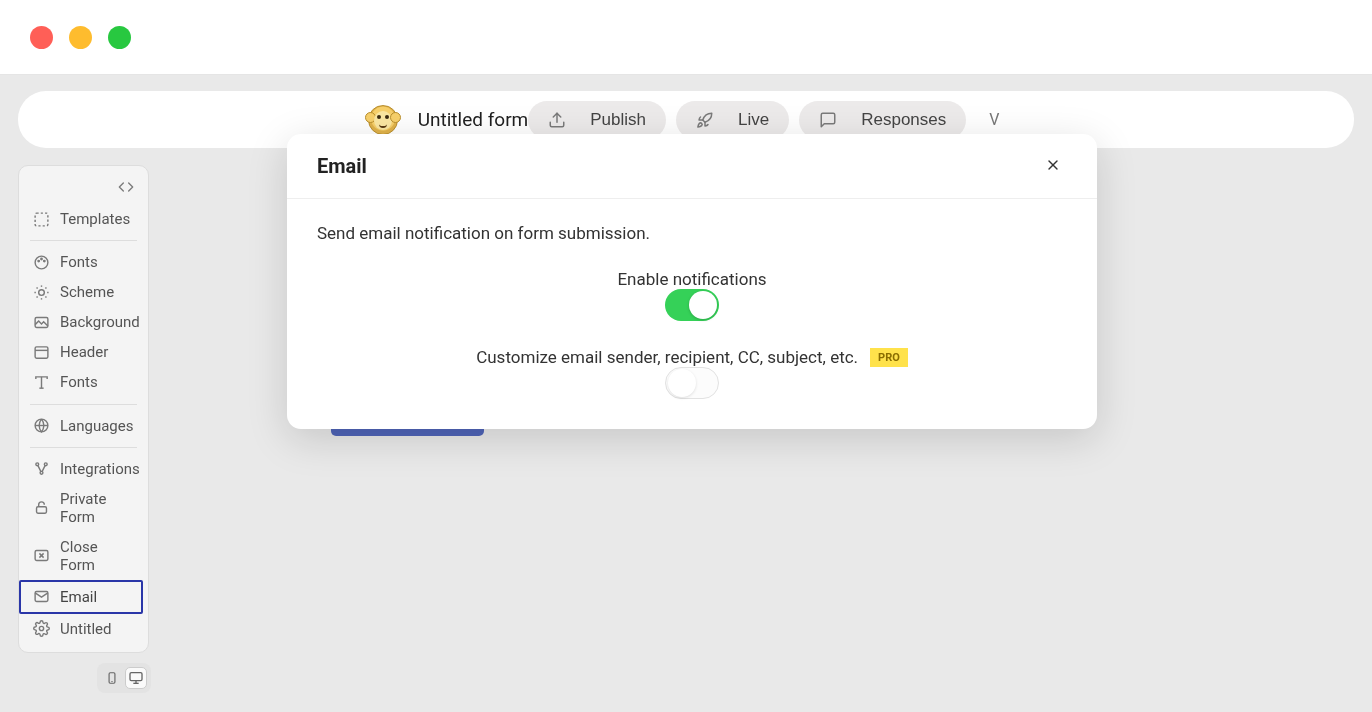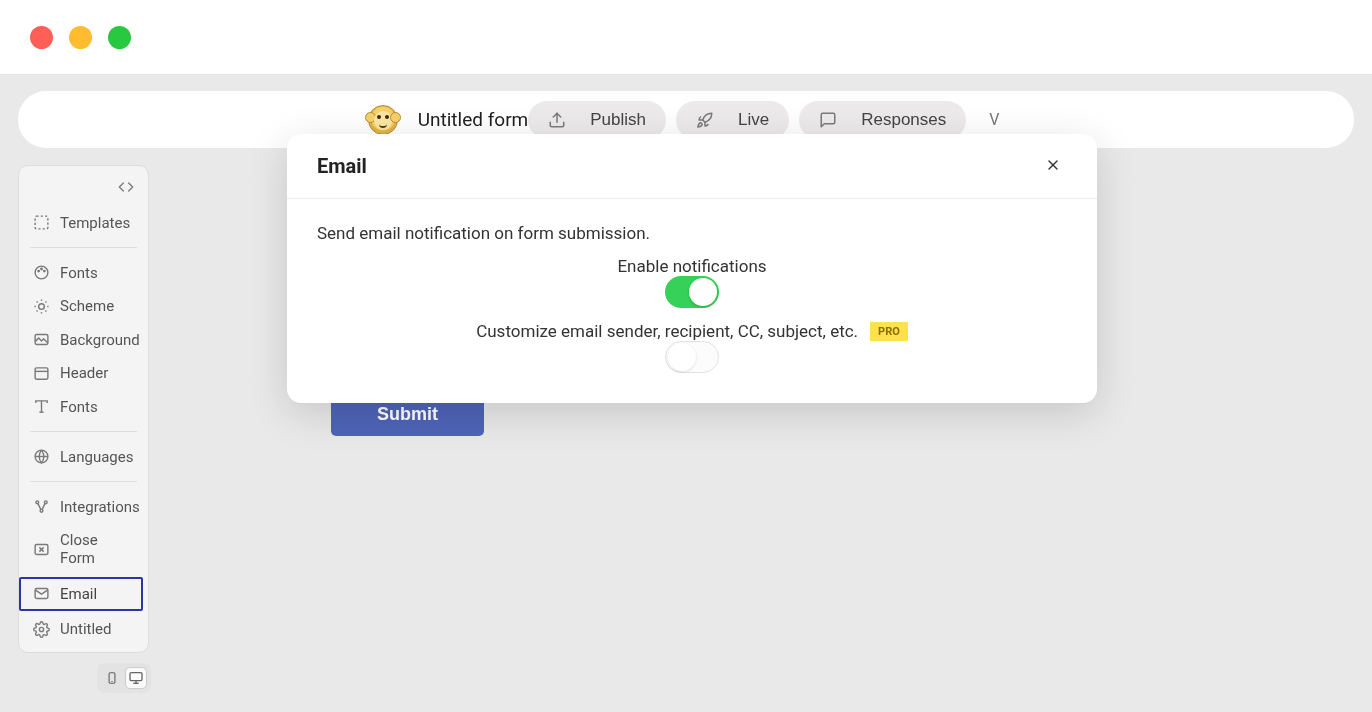--- a/index.html
+++ b/index.html
@@ -168,21 +168,21 @@
   }
   .modal-title { font-size: 20px; font-weight: 700; color: #222; }
   .modal-close {
     background:none; border:none; cursor:pointer;
     font-size: 20px; color:#444; width:28px; height:28px;
   }
   .modal-body {
     padding: 24px 30px 30px 30px;
     display: flex;
     flex-direction: column;
-    gap: 13px;
+    gap: 26px;
   }
   .modal-desc { font-size: 17px; color: #333; }
   .setting-row {
     display: flex;
     align-items: center;
     justify-content: space-between;
     flex-direction: column;
   }
   .setting-label { font-size: 17px; color: #333; display:flex; align-items:center; gap:12px;}
   .pro-badge {
@@ -382,20 +382,29 @@
             <circle cx="18" cy="6" r="2"></circle>
             <circle cx="12" cy="18" r="2"></circle>
             <path d="M7 8l4 8M17 8l-4 8"></path>
           </svg>
       </span>
       <span>Integrations</span>
     </div>
     <div class="side-item">
       <span class="icon">
         <svg width="17" height="17" viewBox="0 0 24 24" fill="none" stroke="#7a7a7a" stroke-width="2">
+            <rect x="5" y="11" width="14" height="9" rx="2"></rect>
+            <path d="M8 11V8a4 4 0 0 1 8 0"></path>
+          </svg>
+      </span>
+      <span>Private Form</span>
+    </div>
+    <div class="side-item">
+      <span class="icon">
+        <svg width="17" height="17" viewBox="0 0 24 24" fill="none" stroke="#7a7a7a" stroke-width="2">
             <rect x="3" y="5" width="18" height="14" rx="2"></rect>
             <line x1="9" y1="9" x2="15" y2="15"></line>
             <line x1="15" y1="9" x2="9" y2="15"></line>
           </svg>
       </span>
       <span>Close Form</span>
     </div>
     <div class="side-item active">
       <span class="icon">
         <svg width="17" height="17" viewBox="0 0 24 24" fill="none" stroke="#7a7a7a" stroke-width="2">

